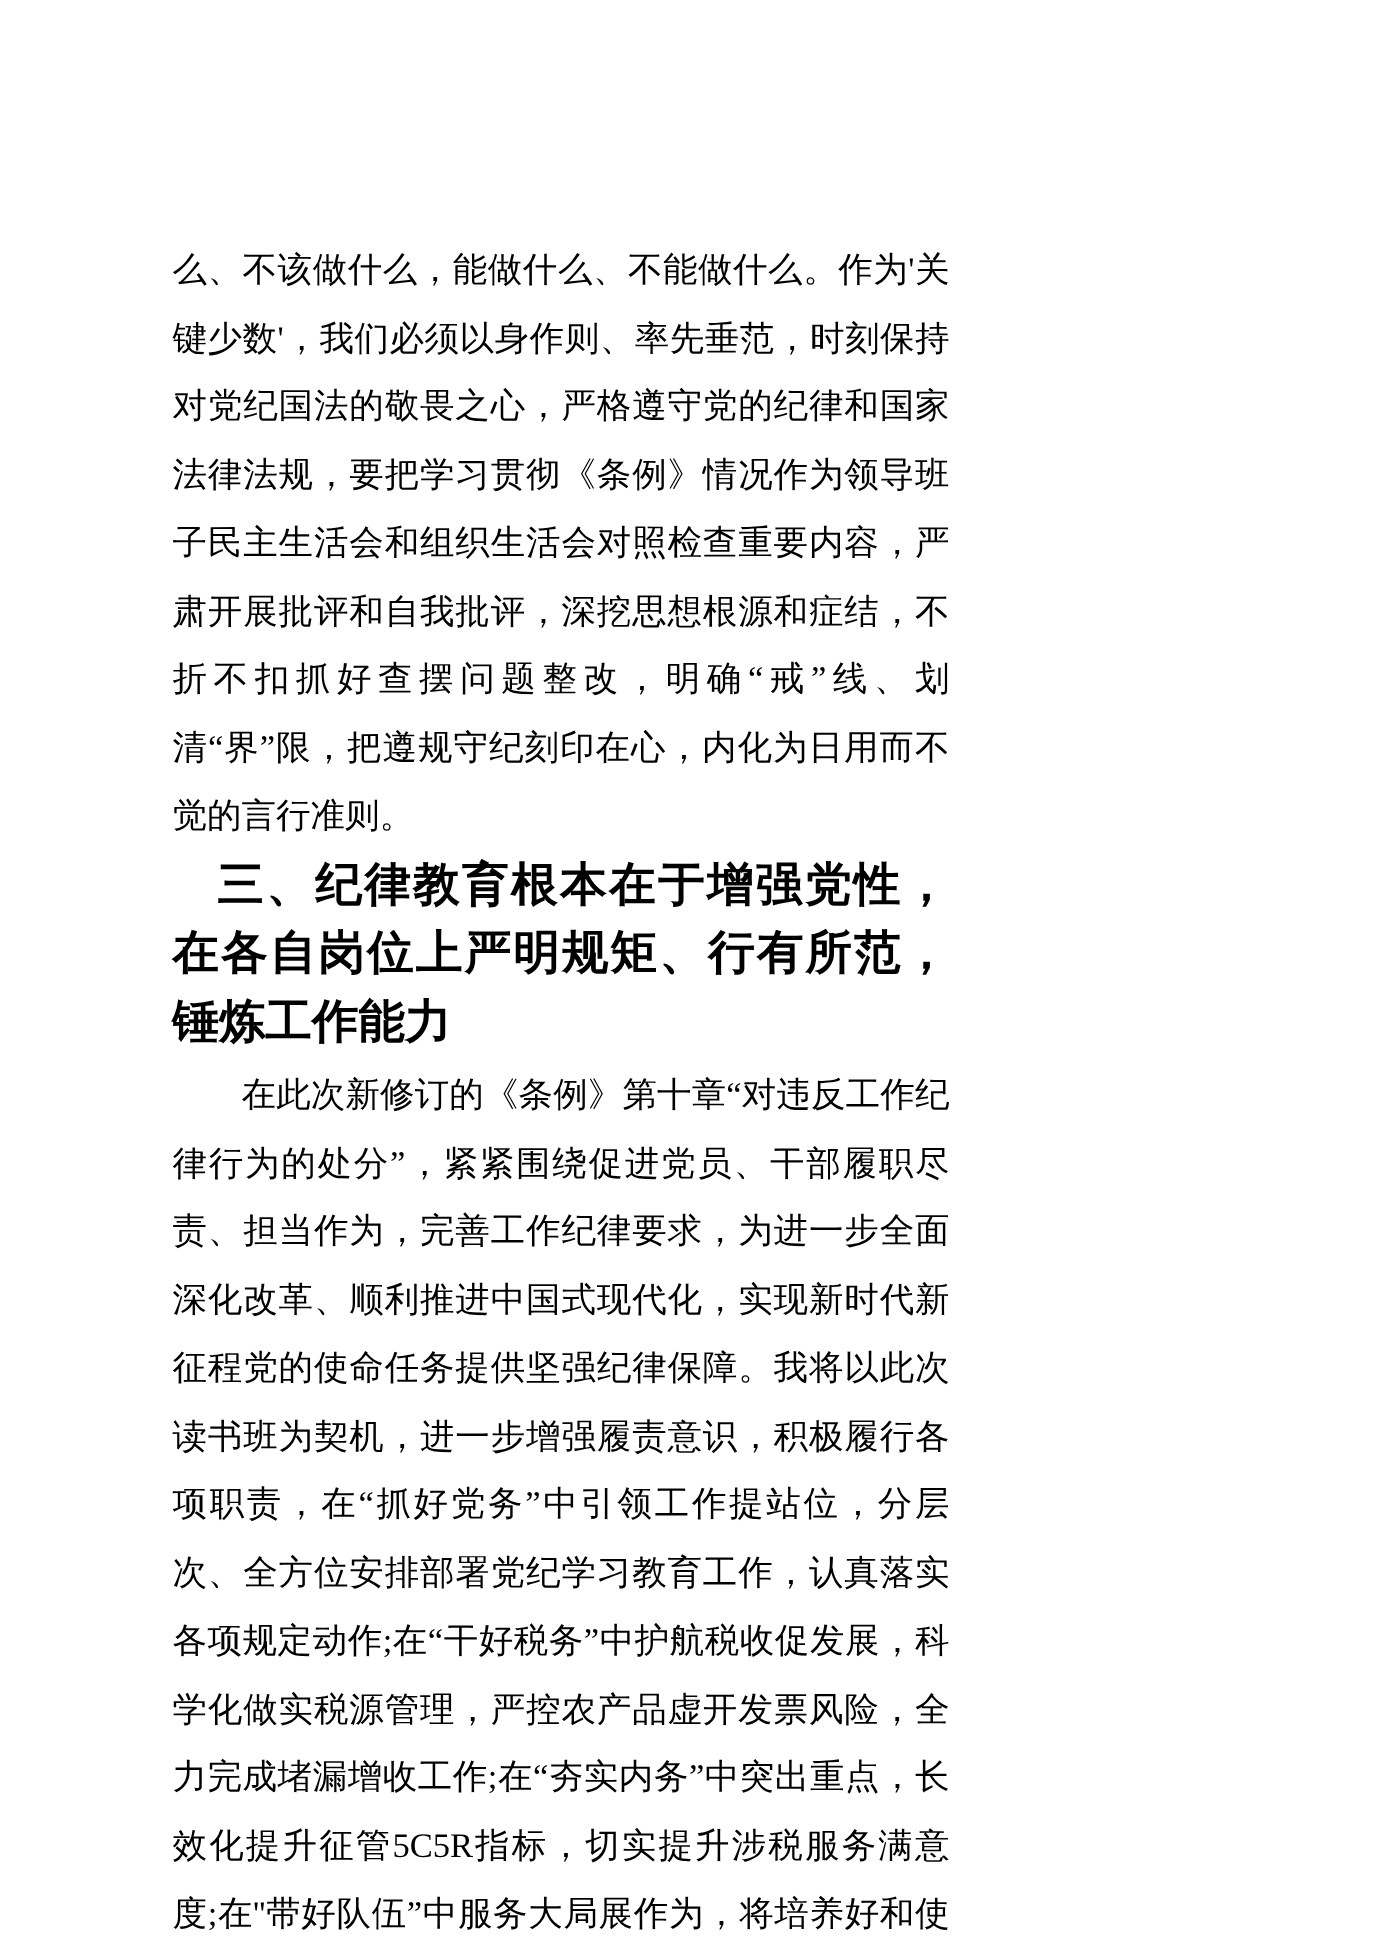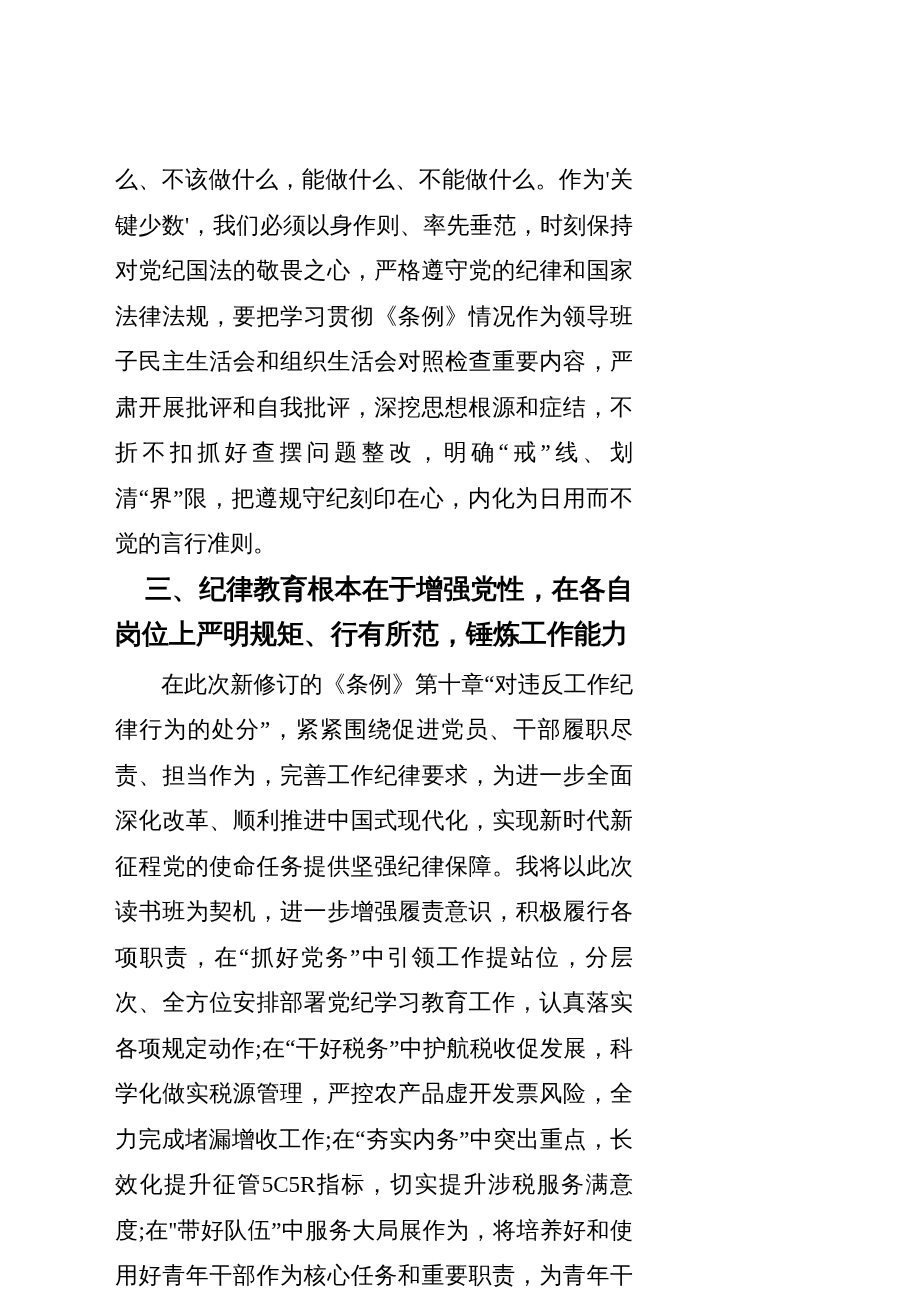--- a/index.html
+++ b/index.html
@@ -28,21 +28,21 @@
     word-break: break-all;
     color: #000000;
   }
   .para.no-indent {
     text-indent: 0;
   }
   .section-heading {
     margin: 0 0 4px 0;
     font-family: "Liberation Sans", "DejaVu Sans", sans-serif;
     font-weight: bold;
-    font-size: 27px;
+    font-size: 31px;
     line-height: 45.5px;
     text-align: justify;
     text-justify: inter-ideograph;
     text-indent: 30px;
     word-break: break-all;
     color: #000000;
   }
 </style>
 </head>
 <body>

